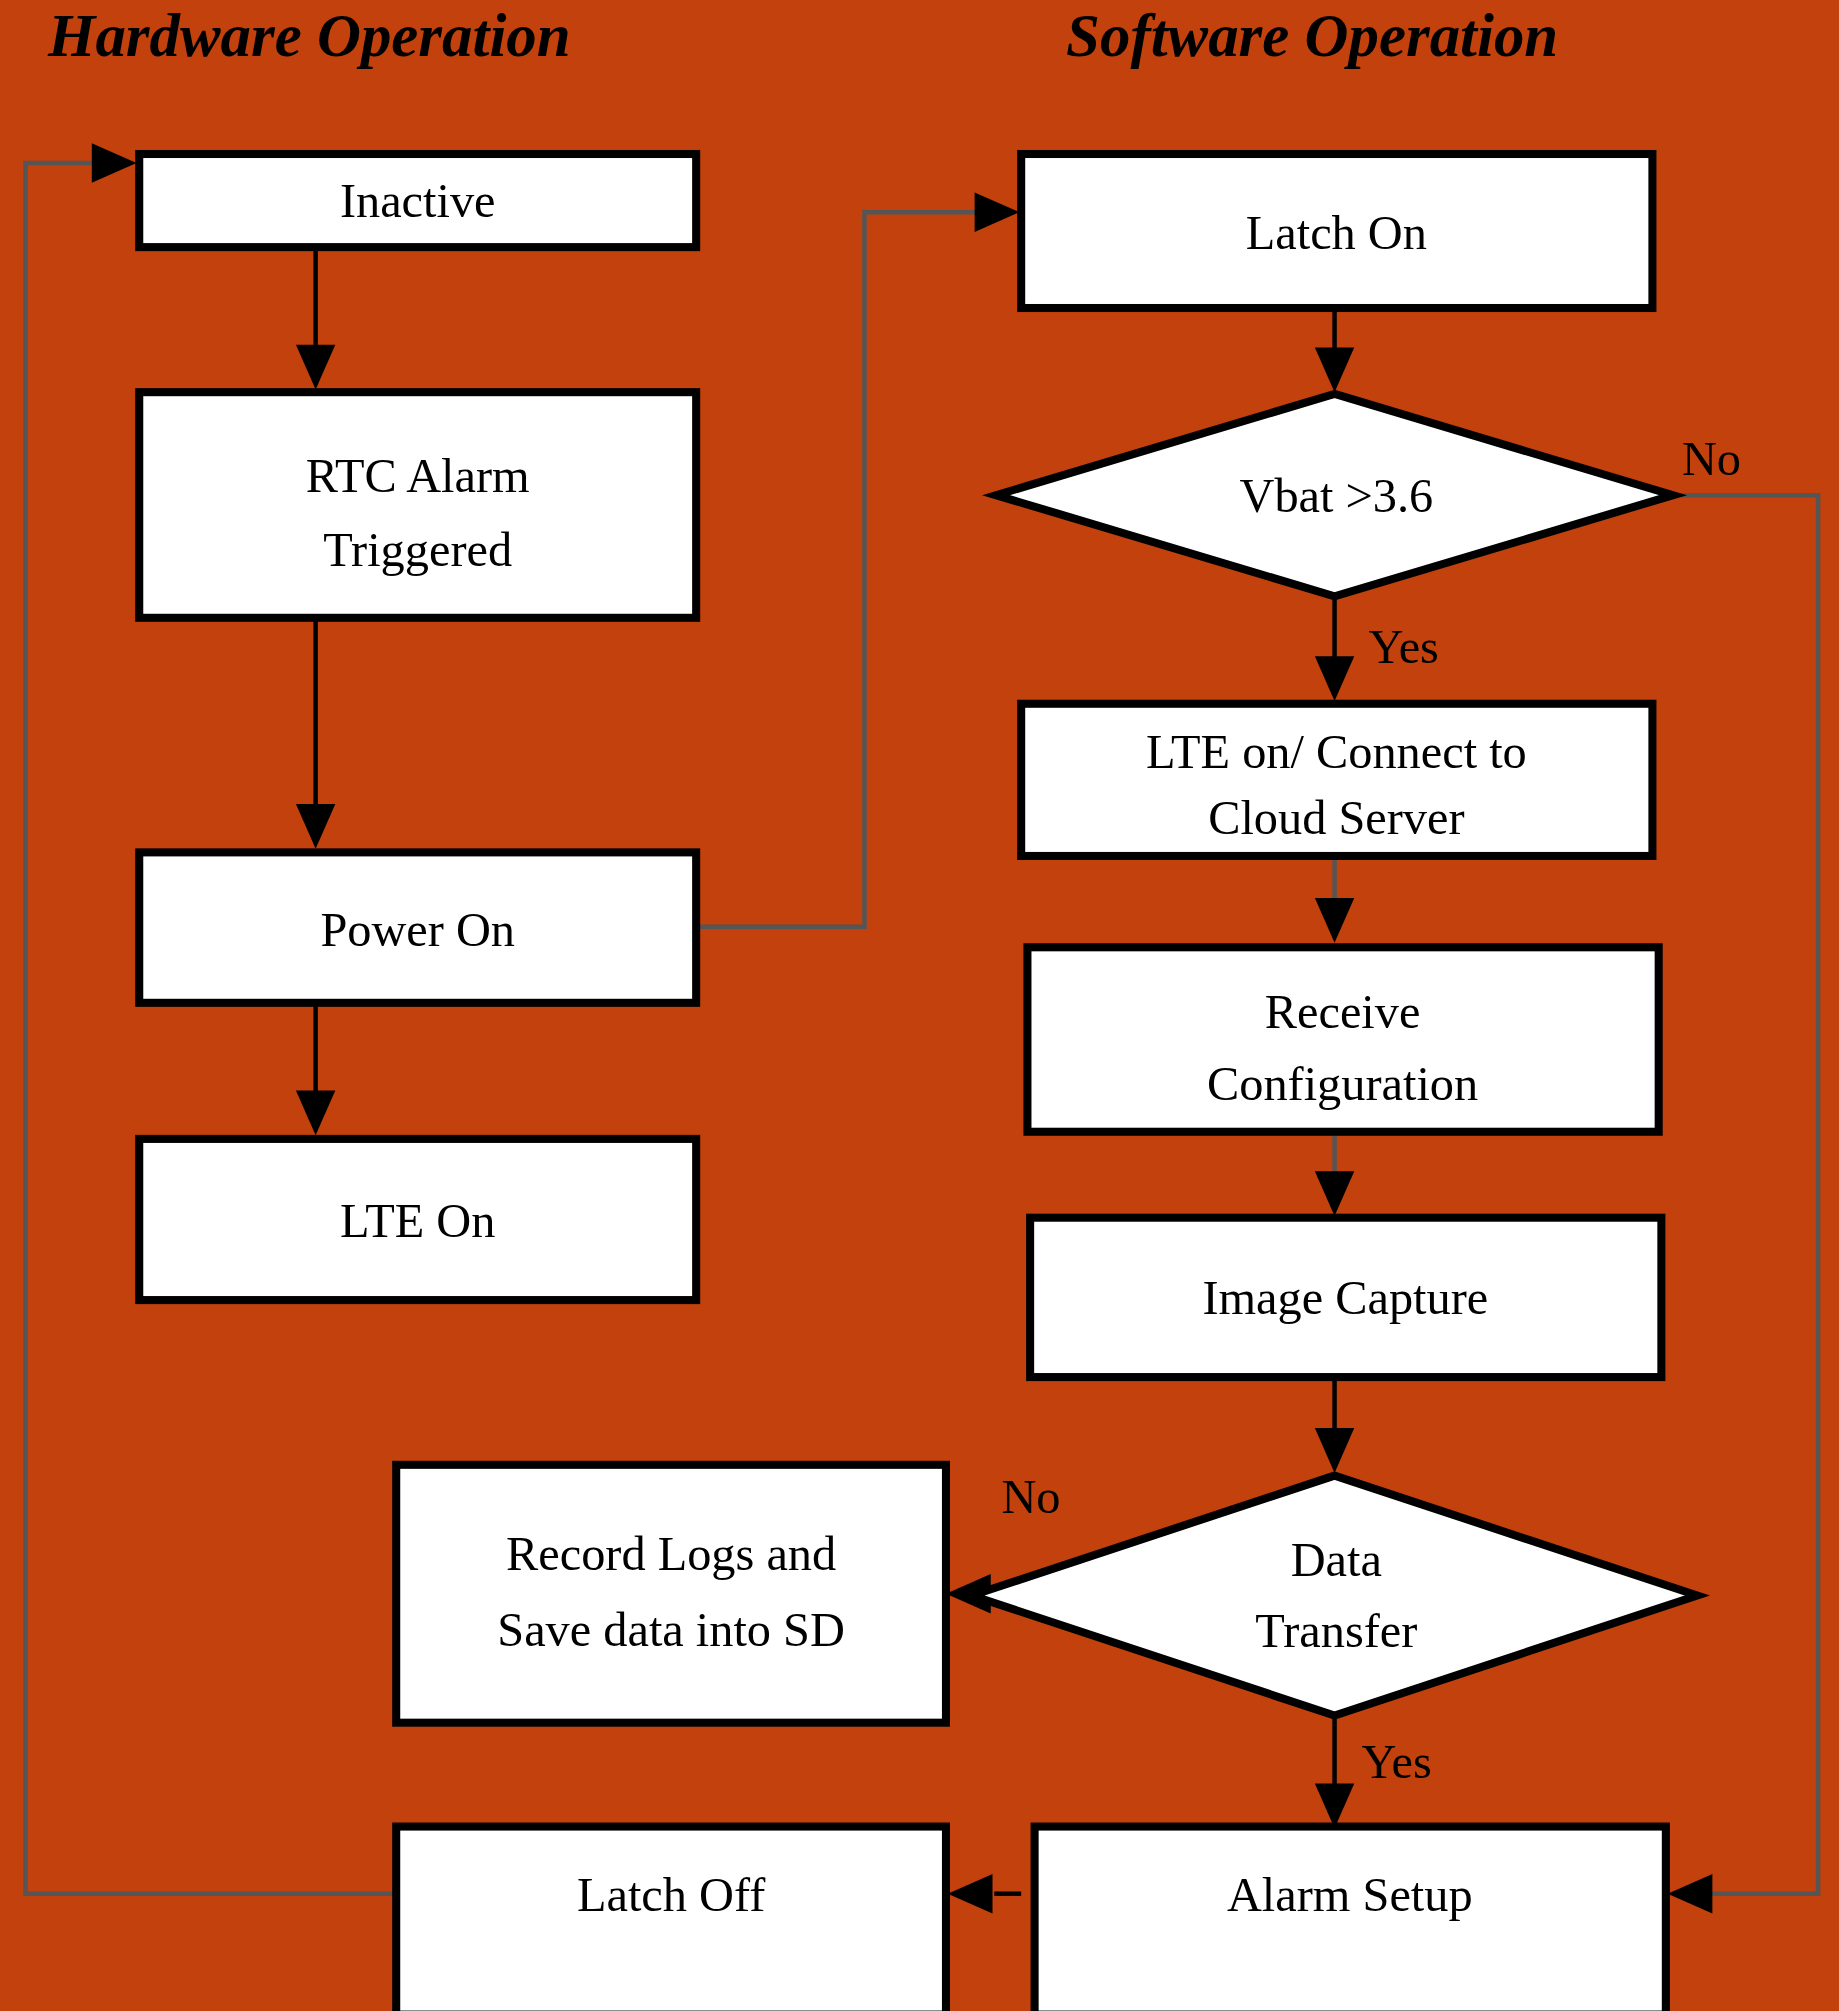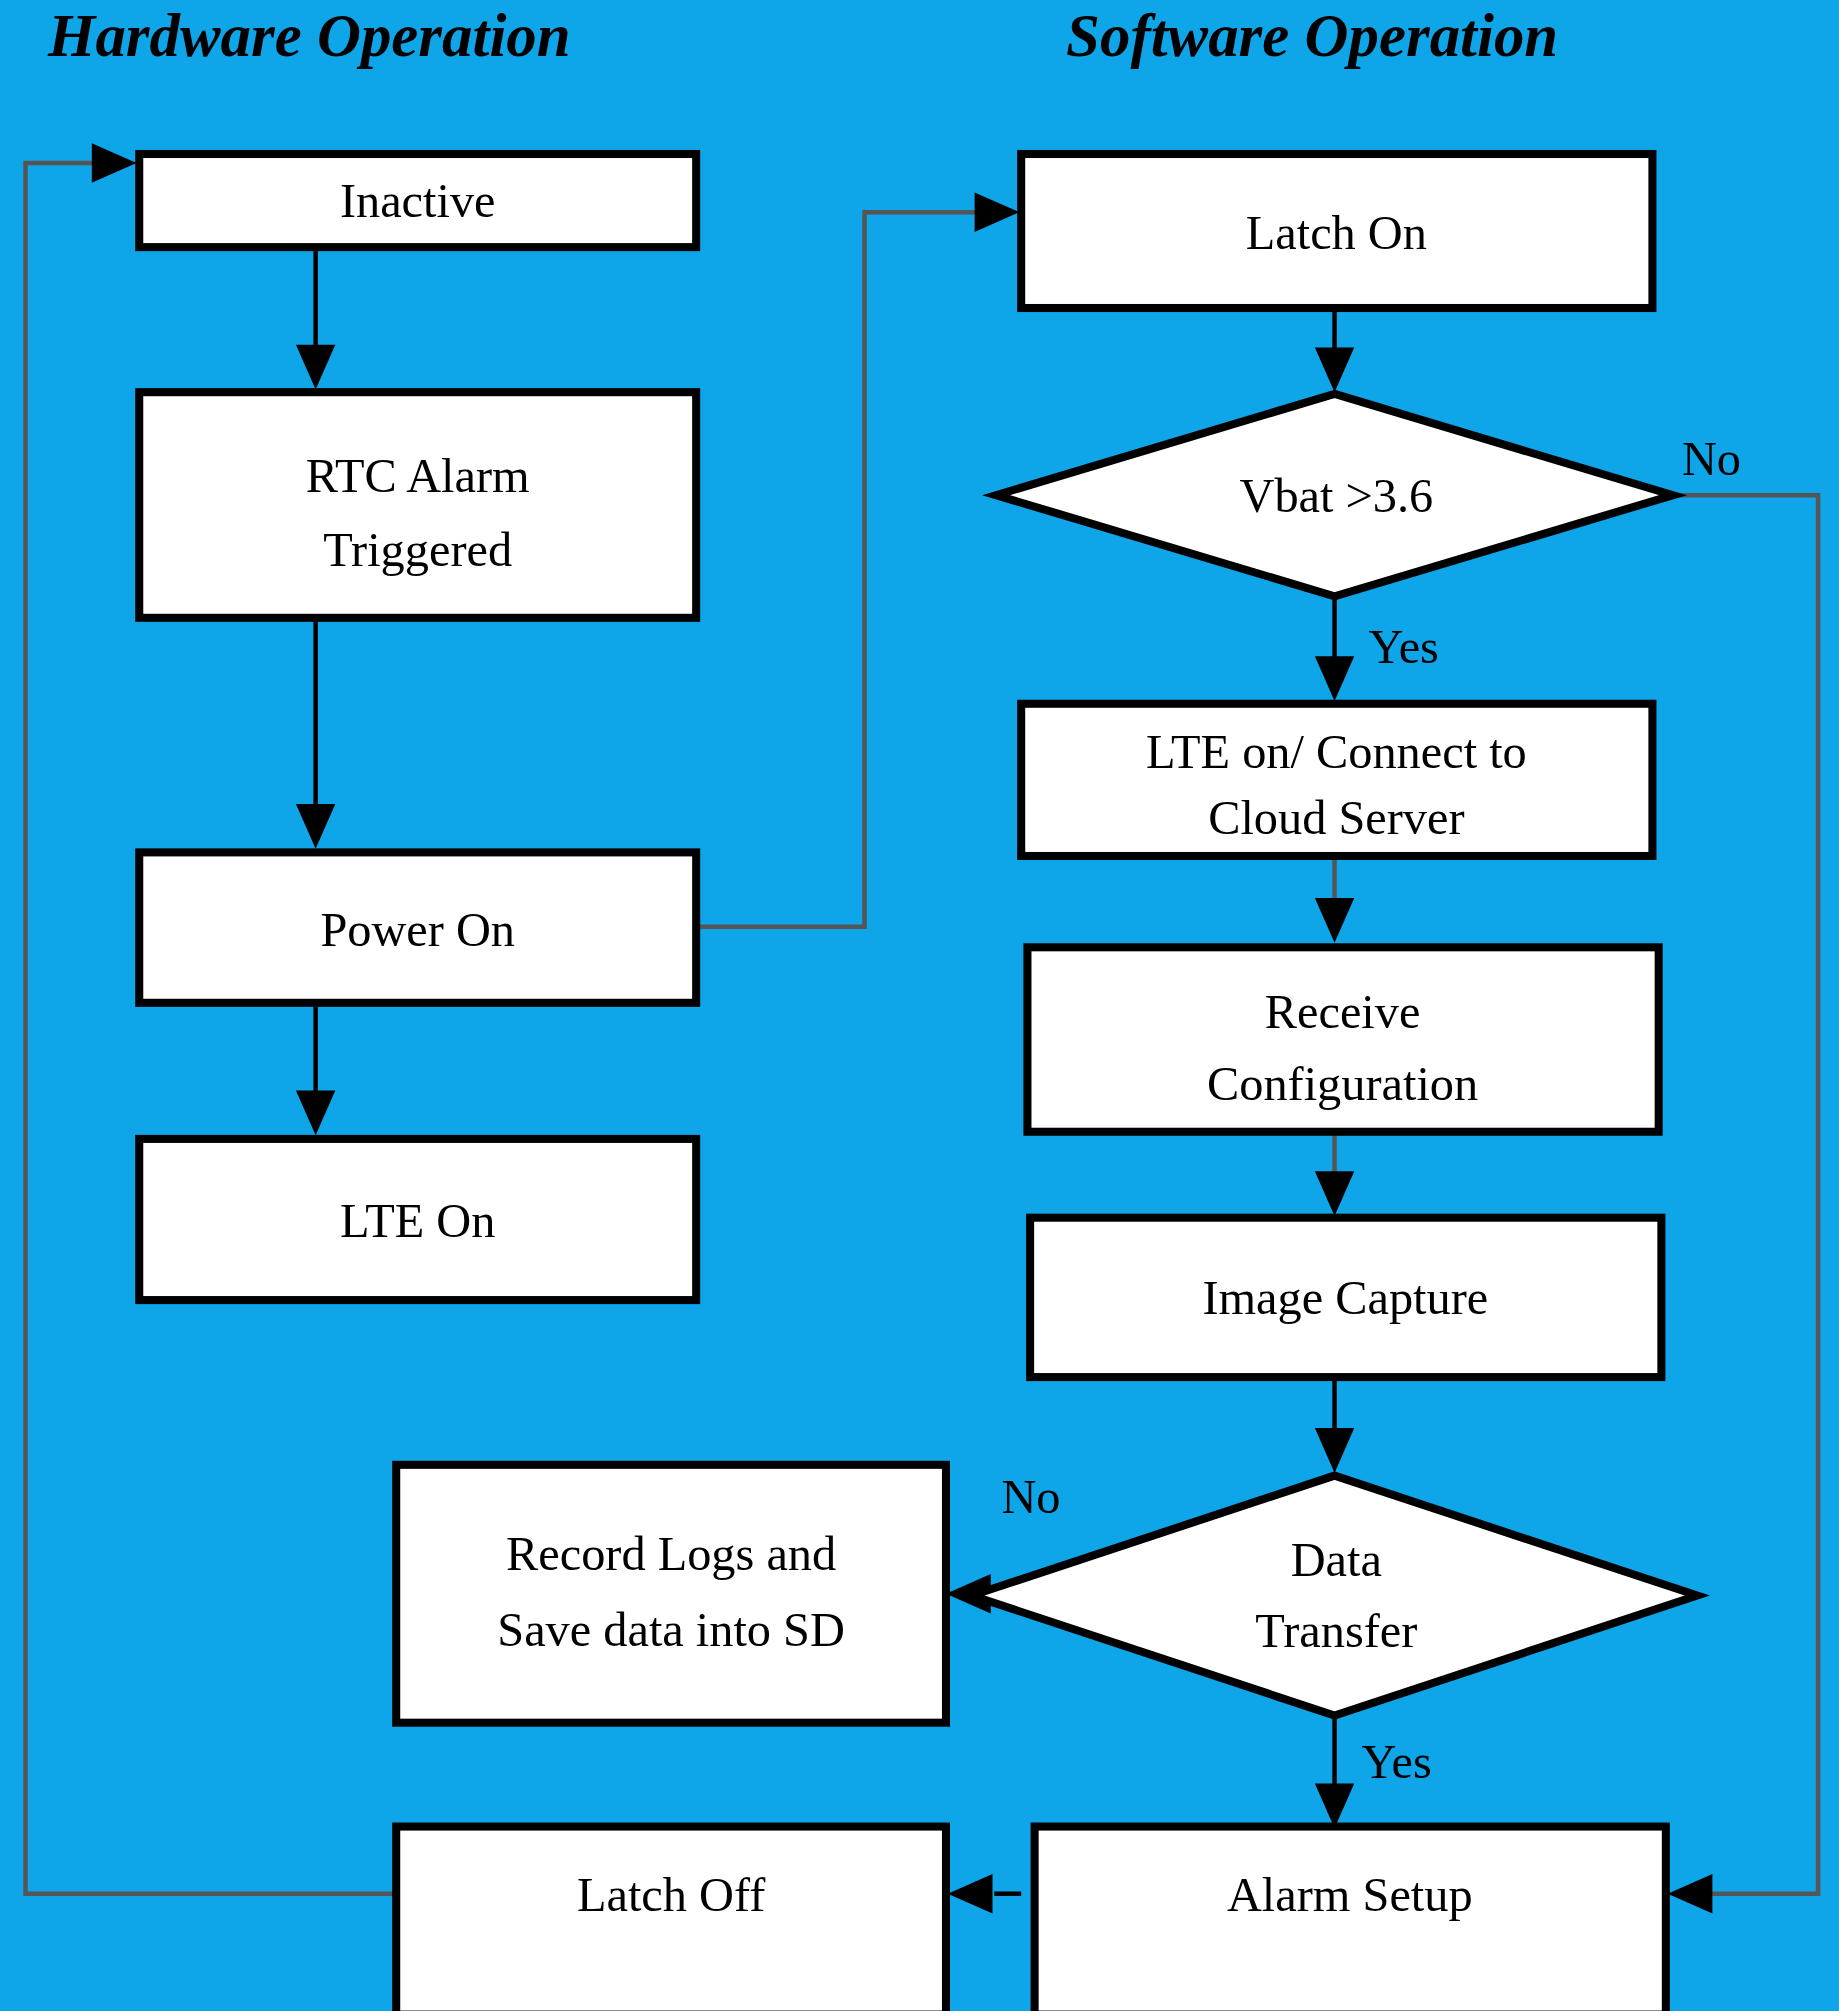--- a/index.html
+++ b/index.html
@@ -4,21 +4,21 @@
 <style>
   html, body {
     margin: 0;
     padding: 0;
     background: #ffffff;
   }
   #root {
     position: relative;
     width: 1840px;
     height: 2011px;
-    background: #0ea5e9;
+    background: #c2410c;
     font-family: "Liberation Serif", "DejaVu Serif", serif;
     overflow: hidden;
   }
   svg#flow {
     position: absolute;
     left: 0;
     top: 0;
     width: 1840px;
     height: 2011px;
     display: block;

